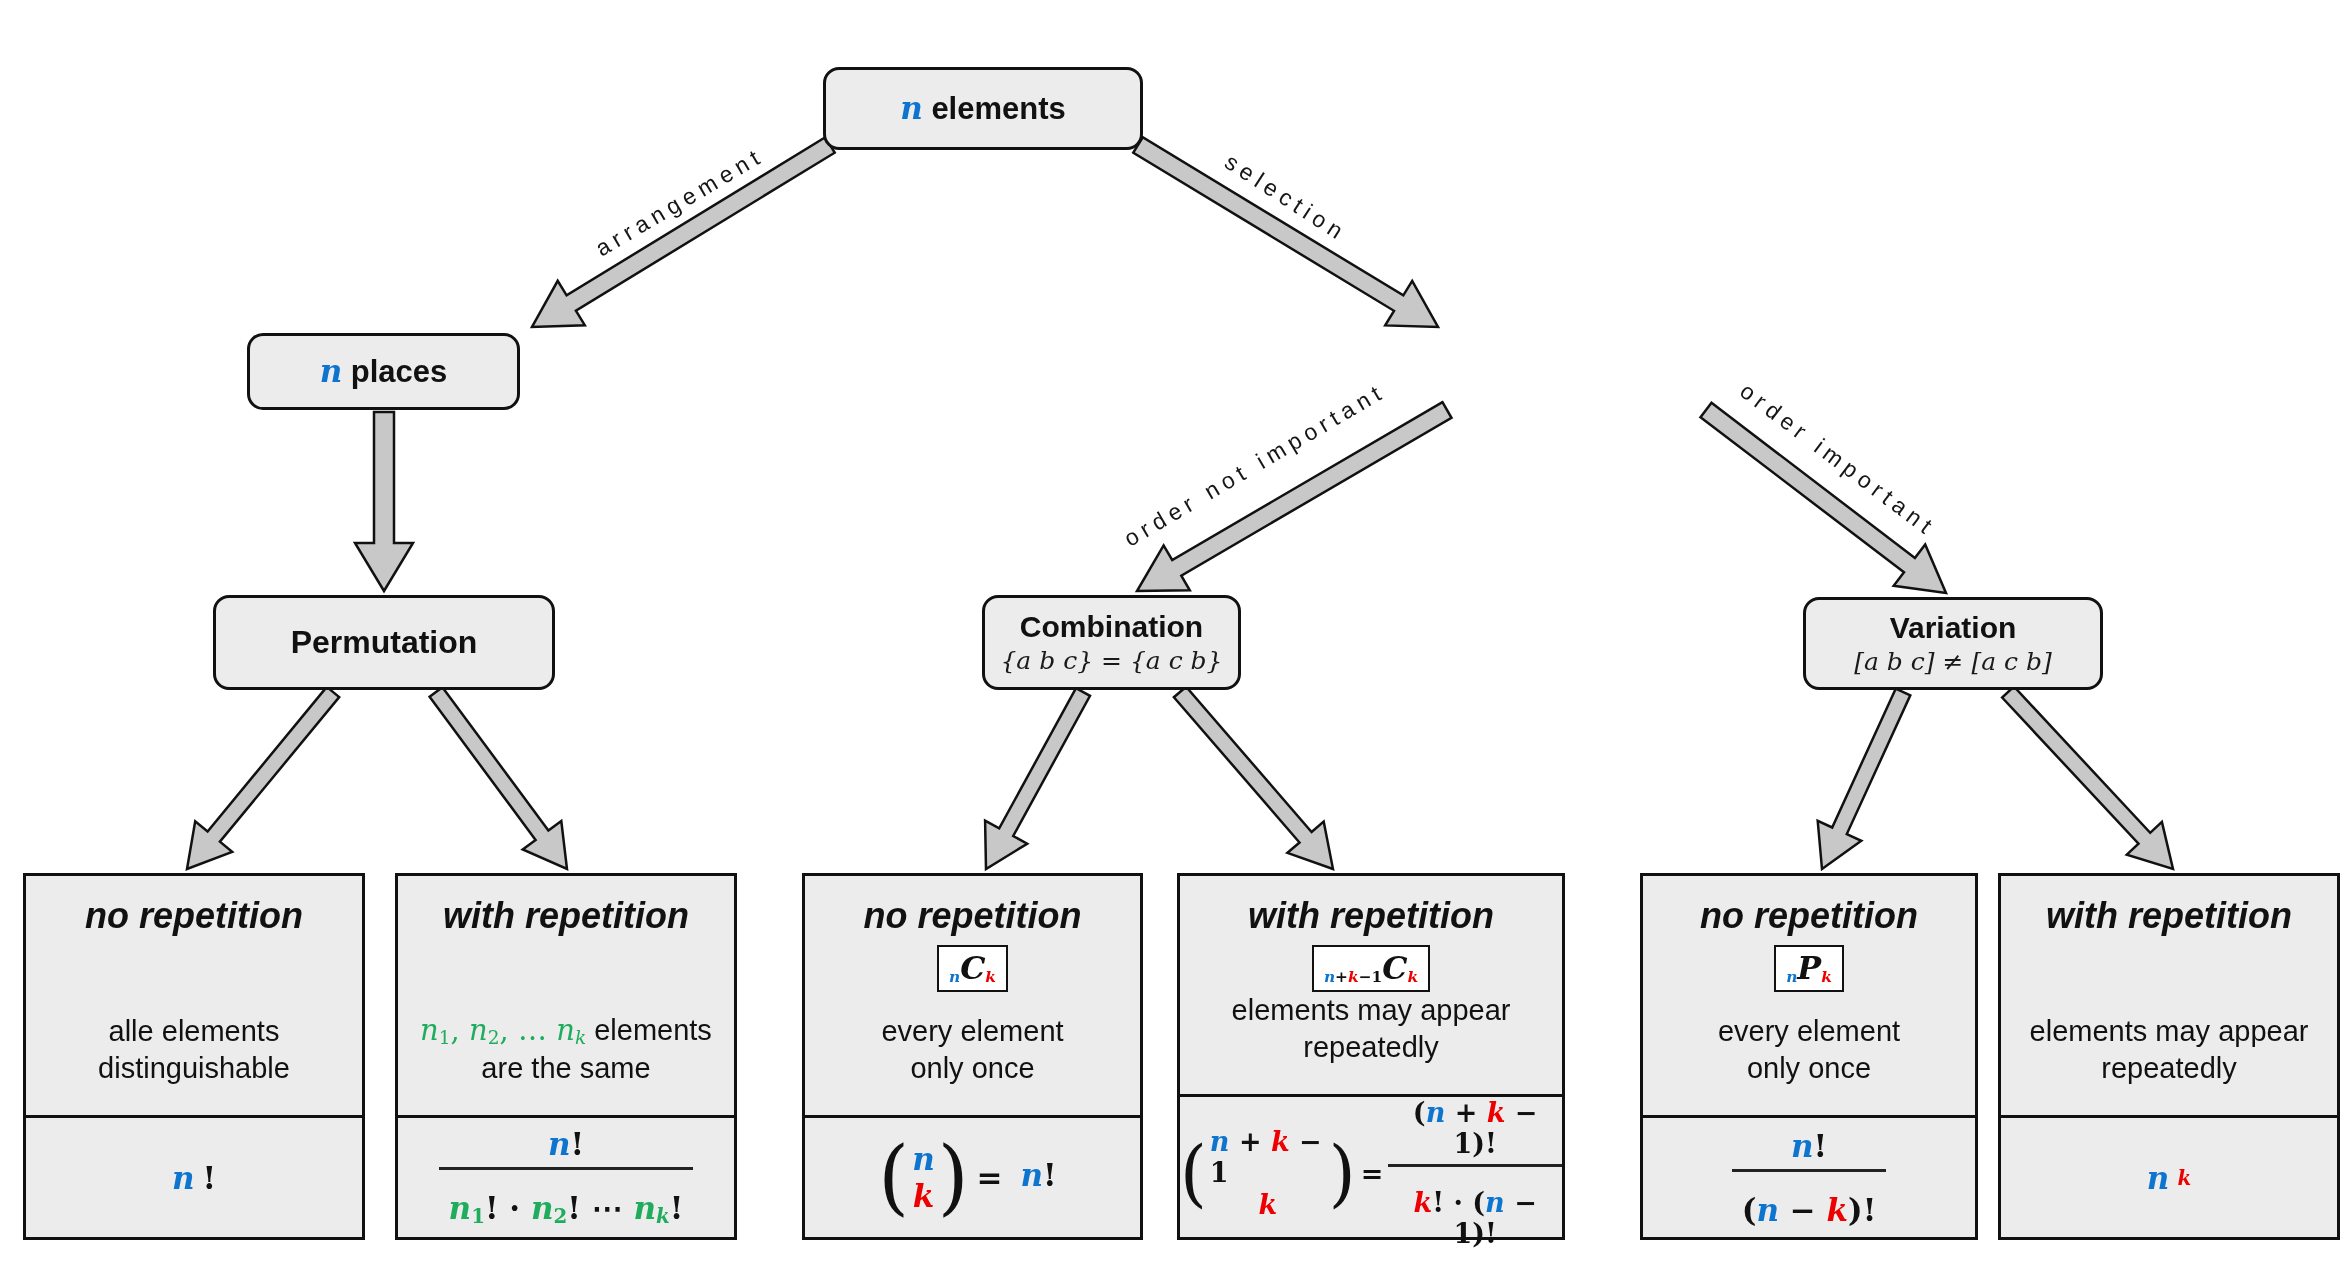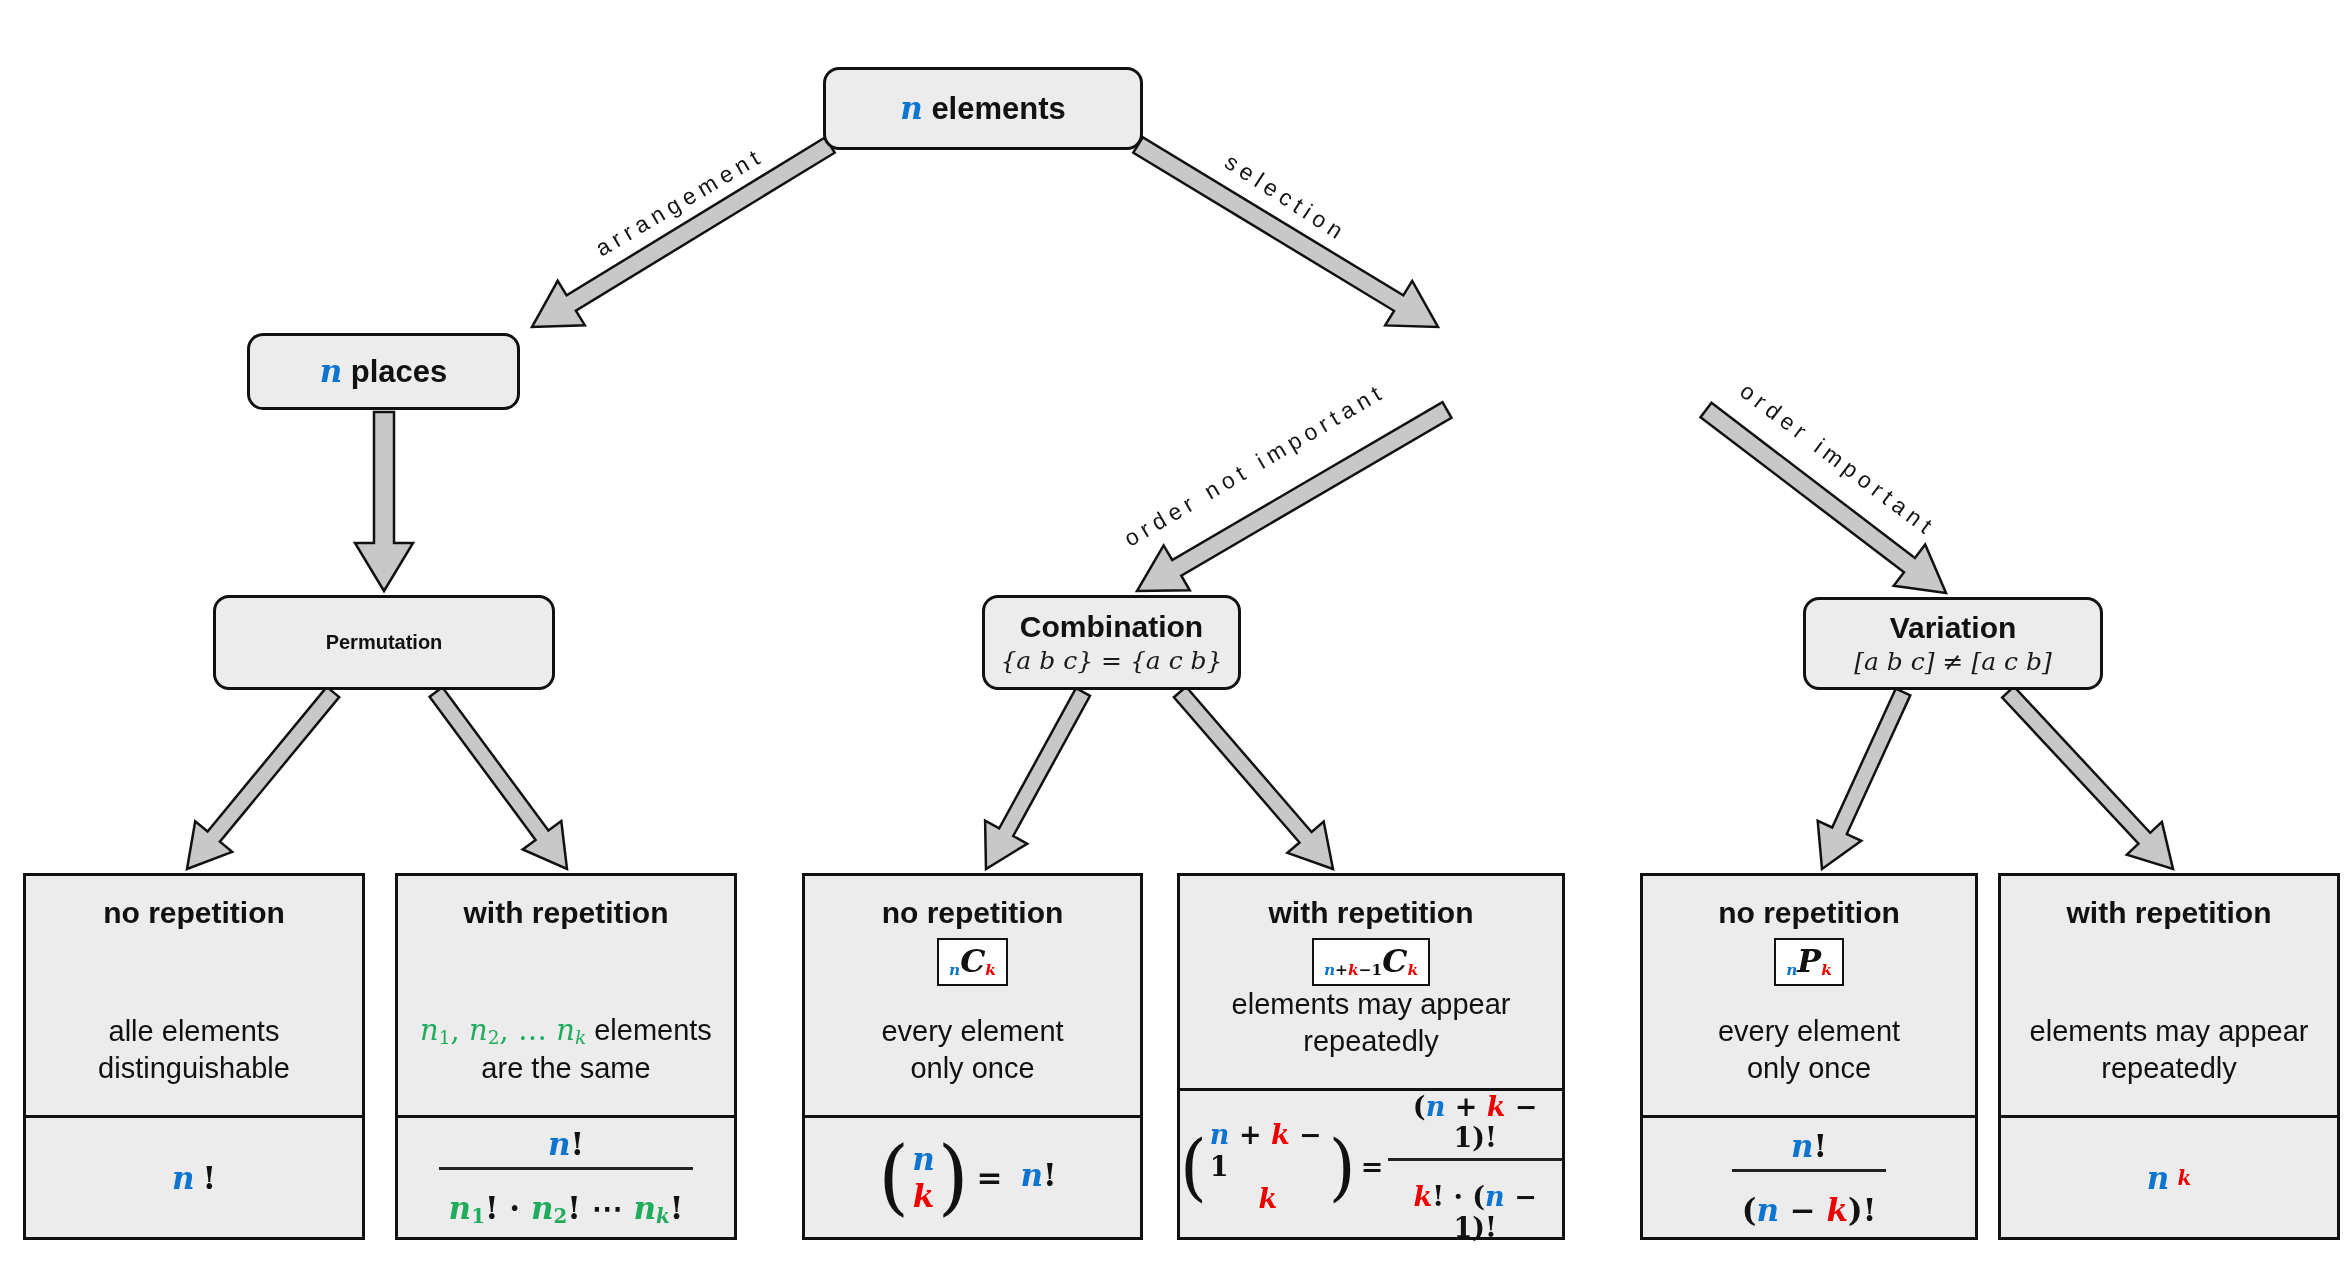--- a/index.html
+++ b/index.html
@@ -10,21 +10,21 @@
   #arrows{position:absolute;left:0;top:0;z-index:0;}
 
   
   .node{
     position:absolute;z-index:2;box-sizing:border-box;
     background:#ececec;border:3.5px solid #111;border-radius:16px;
     display:flex;flex-direction:column;align-items:center;justify-content:center;
     text-align:center;
   }
   .nlabel{font-size:31px;font-weight:bold;}
-  .ntitle{font-size:20px;font-weight:bold;line-height:1.15;}
+  .ntitle{font-size:32px;font-weight:bold;line-height:1.15;}
   .subtitle{
     font-family:"DejaVu Serif",serif;font-style:italic;font-weight:normal;
     font-size:25px;margin-top:2px;color:#1a1a1a;
   }
 
   
   .math span,.math sub,.math sup{
     font-family:"DejaVu Serif",serif;font-style:italic;font-weight:bold;
   }
   .math .u{font-style:normal;}
@@ -44,21 +44,21 @@
   .leaf{
     position:absolute;z-index:2;box-sizing:border-box;
     background:#ececec;border:3.5px solid #111;
     display:flex;flex-direction:column;
   }
   .leaf .top{
     height:242px;box-sizing:border-box;border-bottom:3.5px solid #111;
     display:flex;flex-direction:column;align-items:center;
     padding:20px 8px 16px;text-align:center;
   }
-  .leaf .heading{font-size:30px;font-weight:bold;line-height:1.1;}
+  .leaf .heading{font-size:36px;font-weight:bold;line-height:1.1;font-style:italic;}
   .leaf .badge{
     margin-top:9px;display:inline-block;background:#ffffff;
     border:2.5px solid #111;padding:1px 10px 3px;font-size:24px;line-height:1.25;
   }
   .leaf .desc{margin-top:auto;margin-bottom:12px;font-size:29px;font-weight:normal;line-height:1.28;}
   .leaf .bottom{
     flex:1;display:flex;align-items:center;justify-content:center;
   }
   .formula{font-size:31px;display:flex;align-items:center;justify-content:center;gap:8px;color:#111;}
   .formula.compact{font-size:27px;gap:5px;}

